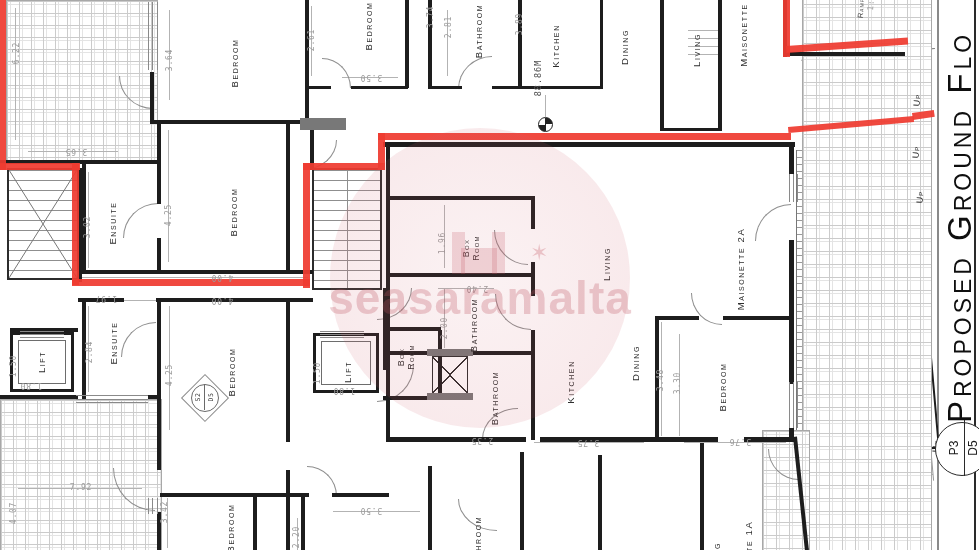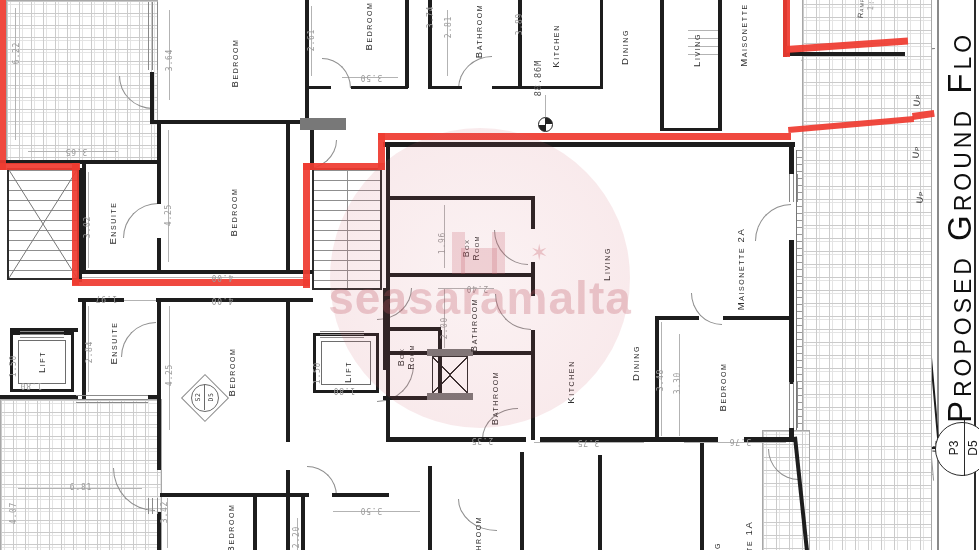--- a/index.html
+++ b/index.html
@@ -392,16 +392,16 @@
       <span class="lb k-dim" style="left: 222px; top: 277px; --r: 180deg;">4.00</span>
       <span class="lb k-dim" style="left: 106px; top: 298px; --r: 180deg;">1.97</span>
       <span class="lb k-dim" style="left: 222px; top: 300px; --r: 180deg;">4.00</span>
       <span class="lb k-dim" style="left: 477px; top: 288px; --r: 180deg;">2.40</span>
       <span class="lb k-dim" style="left: 31px; top: 385px; --r: 180deg;">1.80</span>
       <span class="lb k-dim" style="left: 344px; top: 390px; --r: 180deg;">1.80</span>
       <span class="lb k-dim" style="left: 482px; top: 440px; --r: 180deg;">2.35</span>
       <span class="lb k-dim" style="left: 588px; top: 442px; --r: 180deg;">3.75</span>
       <span class="lb k-dim" style="left: 740px; top: 441px; --r: 180deg;">3.76</span>
       <span class="lb k-dim" style="left: 371px; top: 510px; --r: 180deg;">3.50</span>
-      <span class="lb k-dim" style="left: 81px; top: 487px; --r: 0deg;">6.81</span>
+      <span class="lb k-dim" style="left: 81px; top: 487px; --r: 0deg;">7.92</span>
     </div>
 
 </div>
 
 </body></html>

